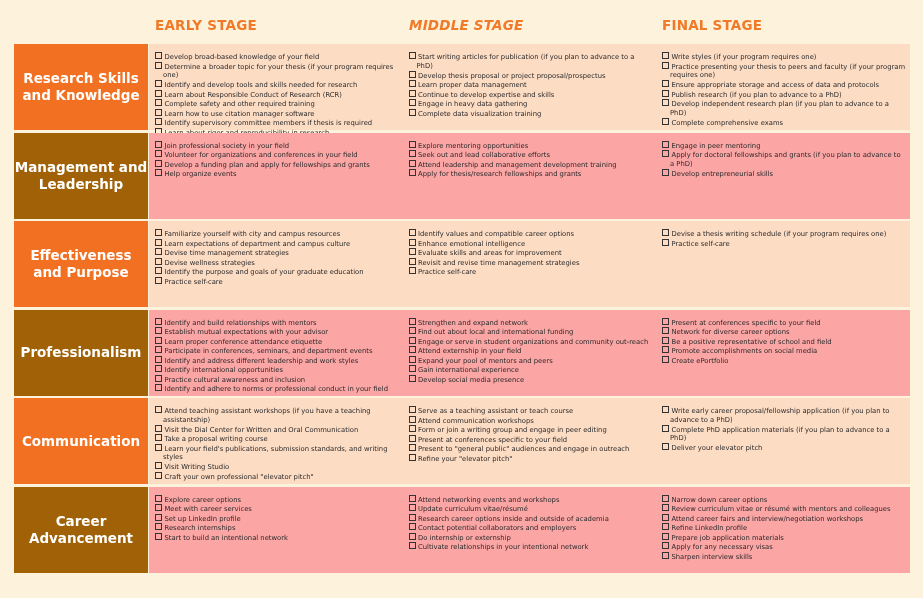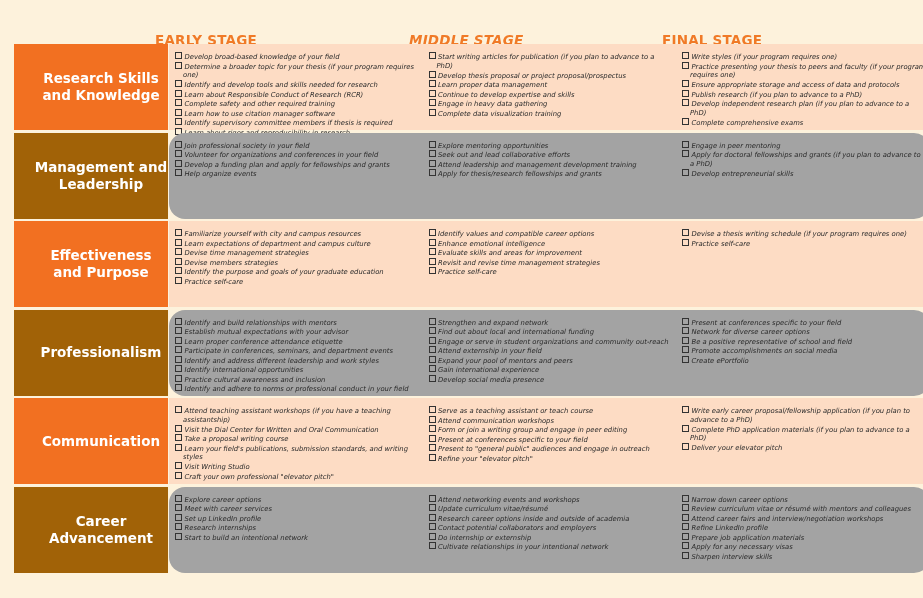--- a/index.html
+++ b/index.html
@@ -4,43 +4,43 @@
 <style>
   html, body { margin:0; padding:0; }
   body {
     width:923px; height:598px; overflow:hidden;
     background:#fdf2dc;
     font-family:"DejaVu Sans", sans-serif;
     position:relative;
   }
   .headers { position:absolute; top:17px; left:0; width:923px; height:20px; }
   .stage-h {
-    position:absolute; top:15px;
+    position:absolute; top:0;
     font-family:"DejaVu Sans", sans-serif;
     font-weight:bold; font-size:13.5px; letter-spacing:0.2px;
     color:#f07a27;
   }
   .table { position:absolute; left:14px; top:44px; width:895px; }
   .row {
     position:relative; display:flex; height:86px; margin-bottom:2.6px;
   }
   .row .label {
     width:134px; flex:0 0 134px;
     display:flex; align-items:center; justify-content:center;
     text-align:center; color:#ffffff; font-weight:bold;
-    font-size:13.5px; line-height:17px;padding-left:20px;
+    font-size:13.5px; line-height:17px;
   }
   .row .cells {
     flex:1; display:flex; margin-left:1px;
   }
   .row.orange .label { background:#f27021; }
   .row.blue .label { background:#a16207; }
   .row.orange .cells { background:#fddcc4; }
-  .row.blue .cells { background:#a3a3a3;border-radius:16px; }
-  .cell { width:253.5px; padding:8px 4px 0 6px; box-sizing:border-box;font-style:italic; }
+  .row.blue .cells { background:#fca5a5; }
+  .cell { width:253.5px; padding:8px 4px 0 6px; box-sizing:border-box; }
   .cell ul { list-style:none; margin:0; padding:0; }
   .cell li {
     font-size:6.8px; line-height:9px; color:#2a2a2a;
     padding-left:8px; text-indent:-8px;
   }
   .cell li .box {
     display:inline-block; width:5px; height:5px; border:0.8px solid #333;
     margin-right:2.5px; vertical-align:-0.5px; text-indent:0;
   }
 </style>
@@ -120,21 +120,21 @@
       </div>
     </div>
     <div class="row orange">
       <div class="label">Effectiveness and Purpose</div>
       <div class="cells">
         <div class="cell">
           <ul>
             <li><span class="box"></span><span>Familiarize yourself with city and campus resources</span></li>
             <li><span class="box"></span><span>Learn expectations of department and campus culture</span></li>
             <li><span class="box"></span><span>Devise time management strategies</span></li>
-            <li><span class="box"></span><span>Devise members strategies</span></li>
+            <li><span class="box"></span><span>Devise wellness strategies</span></li>
             <li><span class="box"></span><span>Identify the purpose and goals of your graduate education</span></li>
             <li><span class="box"></span><span>Practice self-care</span></li>
           </ul>
         </div>
         <div class="cell">
           <ul>
             <li><span class="box"></span><span>Identify values and compatible career options</span></li>
             <li><span class="box"></span><span>Enhance emotional intelligence</span></li>
             <li><span class="box"></span><span>Evaluate skills and areas for improvement</span></li>
             <li><span class="box"></span><span>Revisit and revise time management strategies</span></li>

